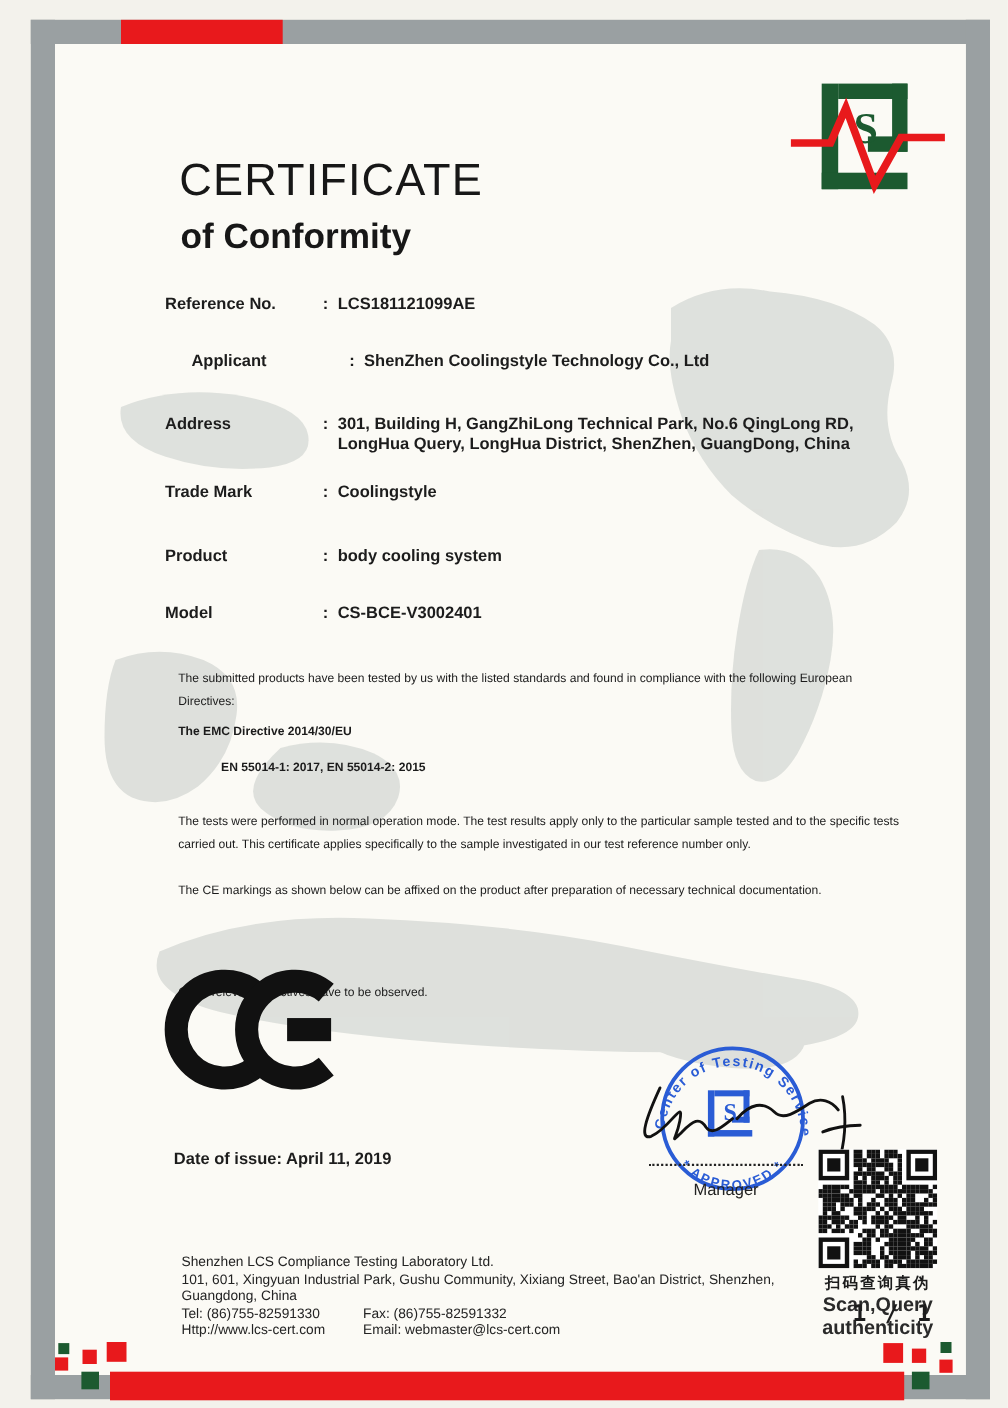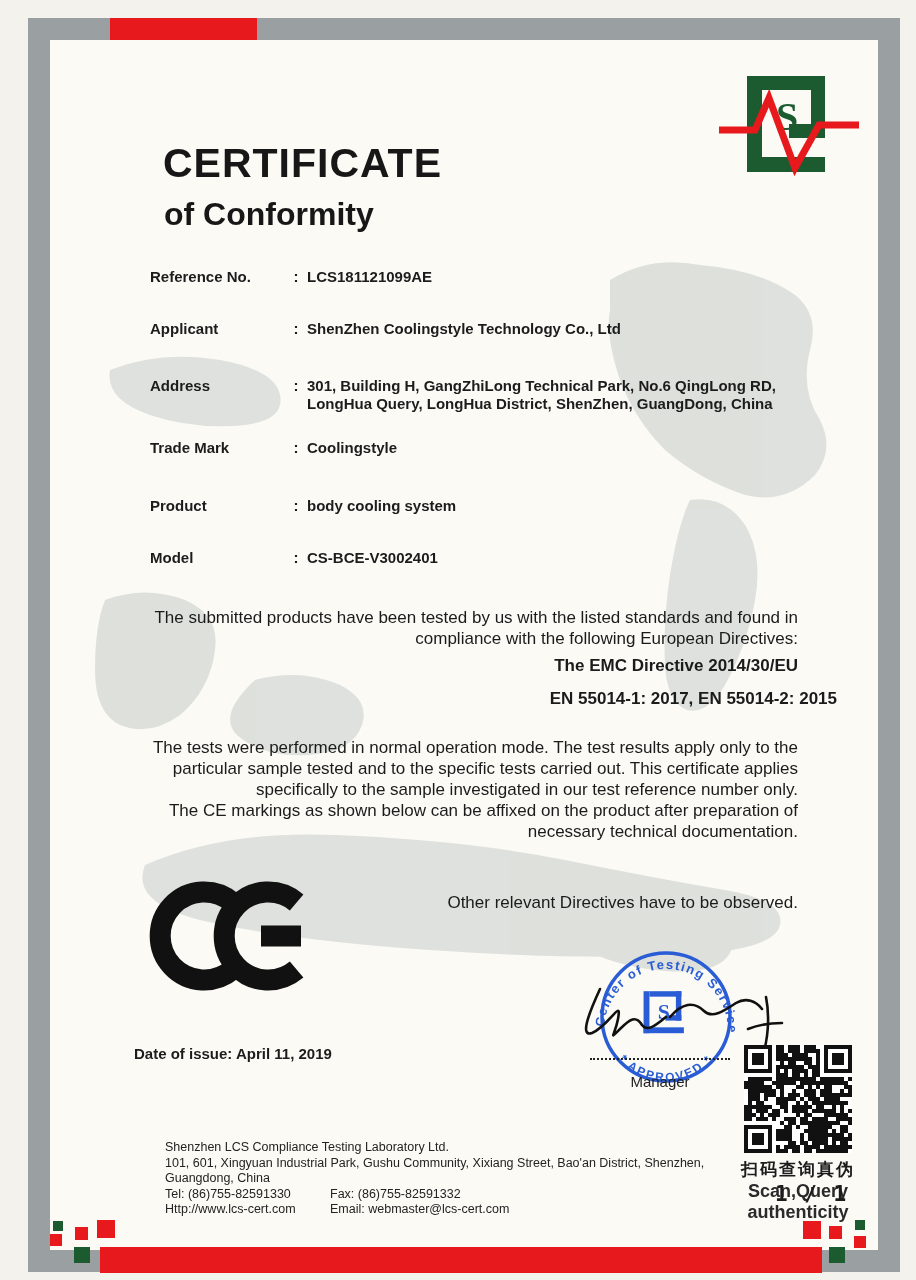--- a/index.html
+++ b/index.html
@@ -24,44 +24,44 @@
   #bottom-red-bar { position:absolute; left:100px; top:1247px; width:722px; height:26px; background:#e8191c; z-index:4; }
   .deco-sq { position:absolute; z-index:5; }
   
   #sheet {
     position:absolute; left:50px; top:40px; width:828px; height:1210px;
     background:#fbfaf5;
   }
   #map-bg { position:absolute; left:0; top:0; width:828px; height:1210px; z-index:0; pointer-events:none; }
   .content { position:absolute; z-index:2; }
   
-  #title { left:113px; top:100px; font-size:41px; font-weight:bold; letter-spacing:1px; color:#171717; }
+  #title { left:113px; top:100px; font-size:41px; font-weight:normal; letter-spacing:1px; color:#171717; }
   #subtitle { left:114px; top:156px; font-size:32px; font-weight:bold; color:#171717; }
   #logo { left:665px; top:28px; width:160px; height:120px; }
   
   .field-row { position:absolute; left:100px; display:flex; font-size:15px; font-weight:bold; line-height:18px; }
   .field-label { width:135px; }
   .field-colon { width:22px; text-align:center; }
   .field-value { width:485px; }
   
-  .para { position:absolute; left:88px; width:660px; font-size:17px; line-height:21px; color:#1b1b1b;text-align:right; }
+  .para { position:absolute; left:112px; width:660px; font-size:11px; line-height:21px; color:#1b1b1b; }
   .para.bold { font-weight:bold; }
   
   #ce-mark { left:98px; top:840px; width:160px; height:112px; }
   
-  #date-line { left:84px; top:1005px; font-size:15px; font-weight:bold; }
+  #date-line { left:108px; top:1005px; font-size:15px; font-weight:bold; }
   
   #stamp-wrap { left:520px; top:905px; width:230px; height:150px; }
   #manager-block { left:540px; top:1018px; width:140px; text-align:center; }
   #manager-dots { border-top:2.5px dotted #222; width:140px; }
   #manager-label { font-size:15px; color:#222; margin-top:13px; }
   
   #qr-block { left:648px; top:1005px; width:200px; text-align:center; }
   #qr-svg { display:block; margin:0 auto; background:#fff; }
-  #qr-caption-cn { font-size:17px; font-weight:bold; margin-top:5px; letter-spacing:2px; }
+  #qr-caption-cn { font-size:14px; font-weight:bold; margin-top:5px; letter-spacing:2px; }
   #qr-caption-en { font-size:18px; font-weight:bold; color:#2a2a2a; }
   
   #footer { left:115px; top:1100px; width:560px; font-size:12.5px; line-height:15.5px; color:#232323; }
   .footer-cols { display:flex; }
   .footer-col1 { width:165px; }
   #page-num { left:725px; top:1142px; font-size:21px; font-weight:bold; letter-spacing:2px; font-family:"DejaVu Sans Mono", monospace; }
 </style>
 </head>
 <body>
 
@@ -100,21 +100,21 @@
     </svg>
 
     <div class="content" id="title">CERTIFICATE</div>
     <div class="content" id="subtitle">of Conformity</div>
 
     <div class="field-row" style="top:228px;">
       <div class="field-label">Reference No.</div>
       <div class="field-colon">:</div>
       <div class="field-value">LCS181121099AE</div>
     </div>
-    <div class="field-row" style="top:280px;">
+    <div class="field-row" style="top:280px;margin-left:24px;">
       <div class="field-label">Applicant</div>
       <div class="field-colon">:</div>
       <div class="field-value">ShenZhen Coolingstyle Technology Co., Ltd</div>
     </div>
     <div class="field-row" style="top:337px;">
       <div class="field-label">Address</div>
       <div class="field-colon">:</div>
       <div class="field-value">301, Building H, GangZhiLong Technical Park, No.6 QingLong RD, LongHua Query, LongHua District, ShenZhen, GuangDong, China</div>
     </div>
     <div class="field-row" style="top:399px;">

